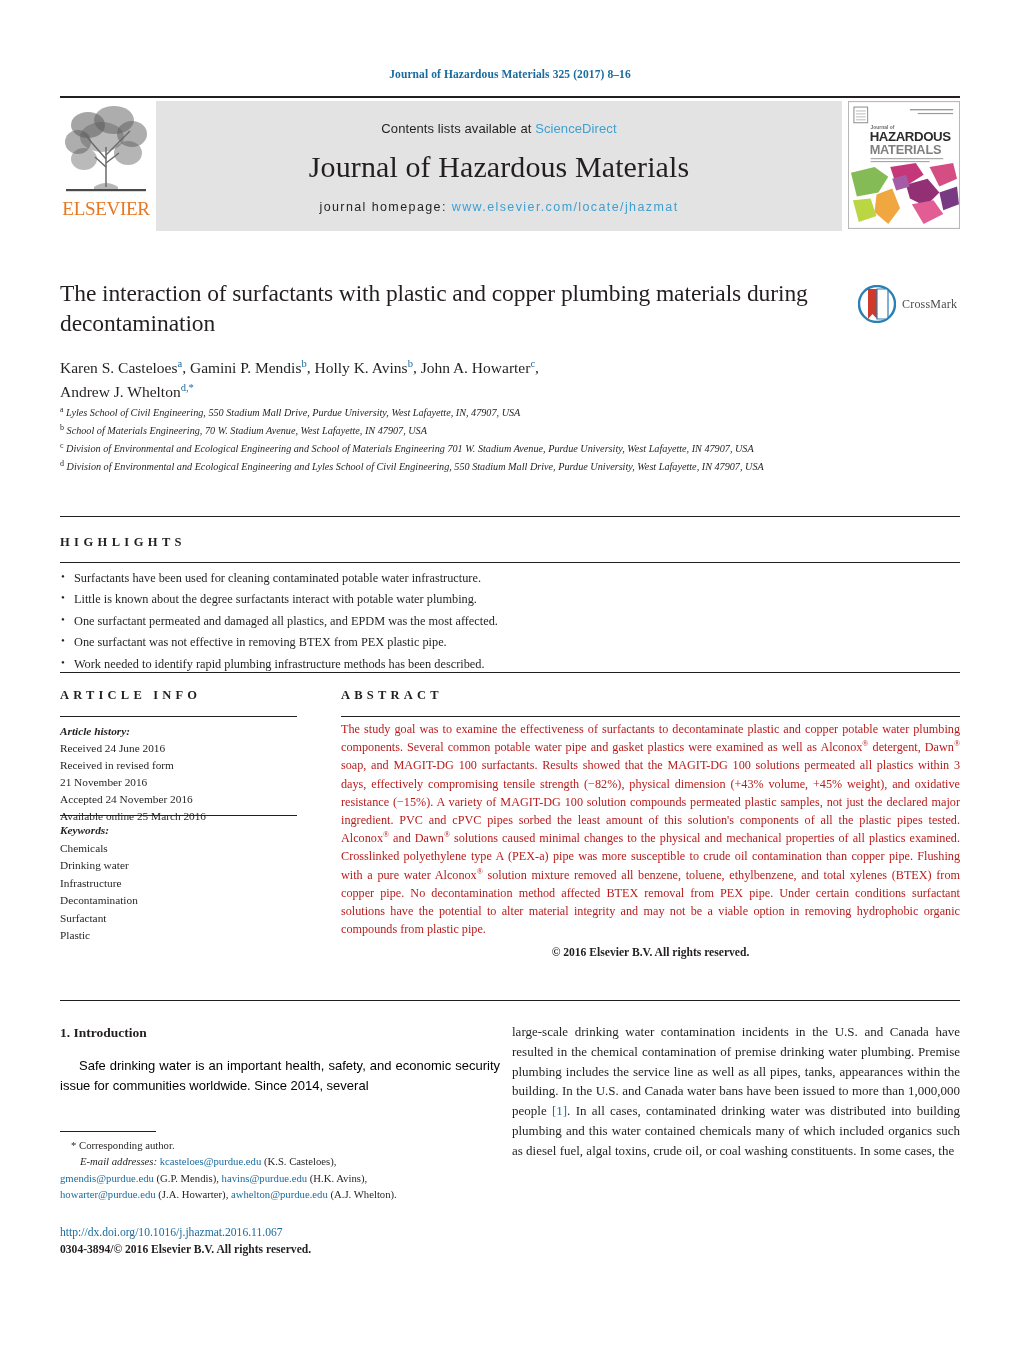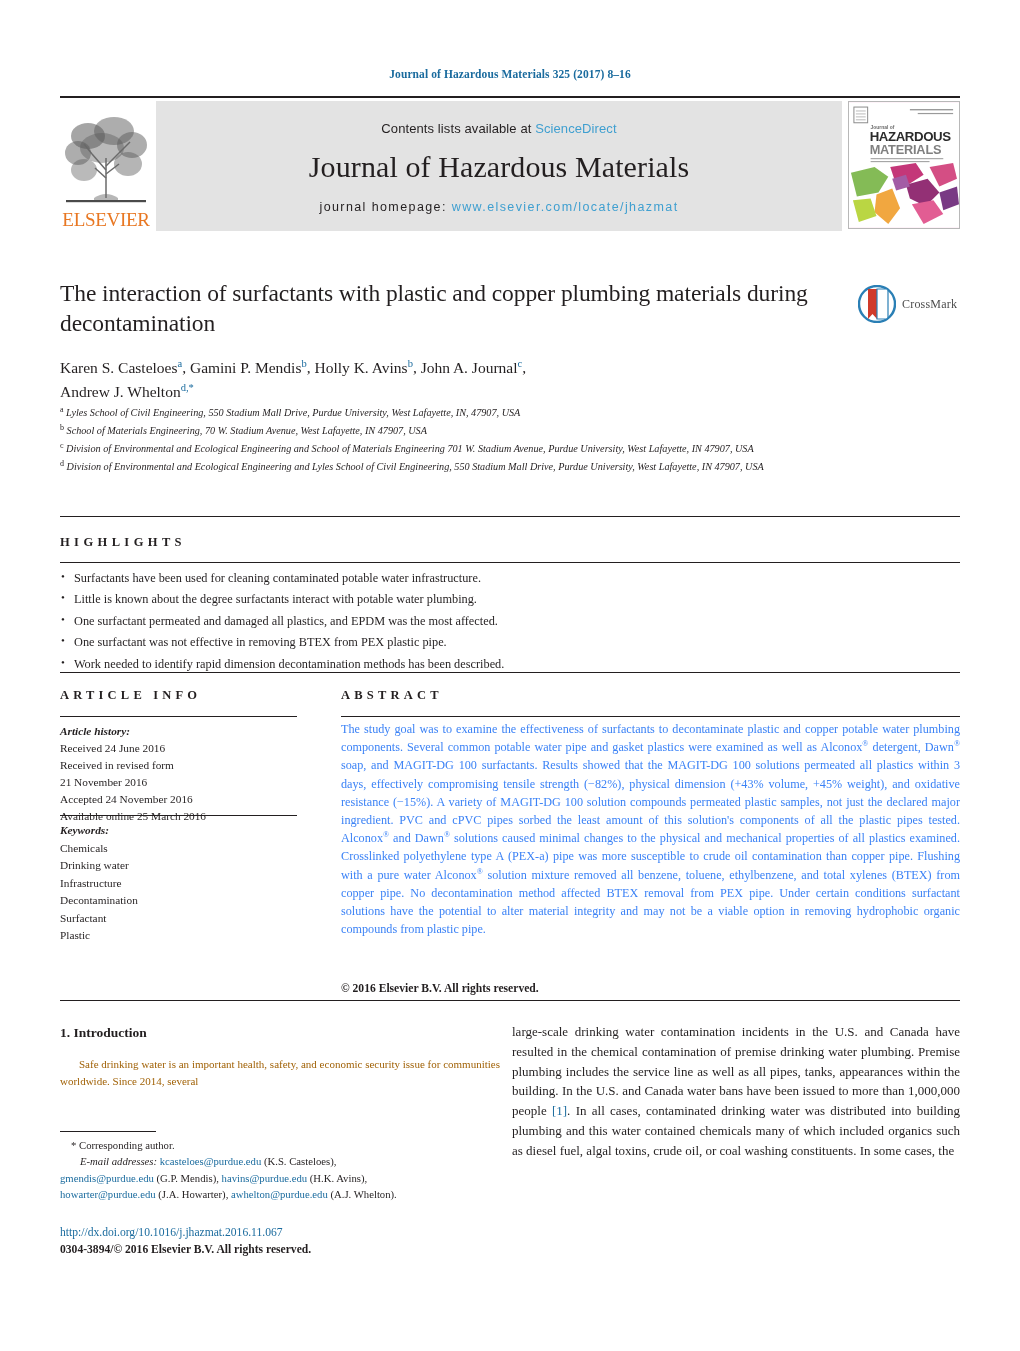--- a/index.html
+++ b/index.html
@@ -26,21 +26,21 @@
     letter-spacing: .1px;
   }
 
   
   .masthead { position: absolute; left: 60px; top: 96px; width: 900px; }
   .mh-rule-top { border-top: 2px solid #231f20; width: 900px; height: 0; }
   .mh-body { display: flex; align-items: stretch; height: 130px; margin-top: 3px; }
 
   .elsevier-logo {
     width: 92px; flex: 0 0 92px;
-    display: flex; flex-direction: column; align-items: center; justify-content: flex-end;
+    display: flex; flex-direction: column; align-items: center; 
     padding-bottom: 2px;
   }
   .tree-wrap { width: 88px; height: 97px; position: relative; }
   .elsevier-word {
     font-family: "Liberation Serif", serif;
     color: #e87722; font-size: 19px; letter-spacing: -0.3px;
     line-height: 1; font-weight: normal; margin-top: 1px;
   }
 
   .mh-center {
@@ -148,40 +148,40 @@
   .kw { position: absolute; left: 60px; top: 822px; width: 250px; }
   .kw-label {
     font-family: "Liberation Serif", serif; font-style: italic; font-weight: bold;
     font-size: 11.3px; color: #231f20; line-height: 1.55;
   }
   .kw-item { font-family: "Liberation Serif", serif; font-size: 11.3px; color: #231f20; line-height: 1.55; }
 
   .abstract {
     position: absolute; left: 341px; top: 720px; width: 619px;
     font-family: "Liberation Serif", serif;
-    font-size: 12.2px; line-height: 1.49; color: #3b82f6;
+    font-size: 12.2px; line-height: 1.49; color: #b91c1c;
     text-align: justify; text-justify: inter-word;
   }
   .abstract sup { font-size: 8px; vertical-align: super; }
   .copyright {
     position: absolute; left: 341px; top: 946px; width: 619px;
-    text-align: left;
+    text-align: center;
     font-family: "Liberation Serif", serif; font-weight: bold;
-    font-size: 11.6px; color: #231f20; margin-top: 36px;
+    font-size: 11.6px; color: #231f20;
   }
 
   
   .sec-head {
     position: absolute; left: 60px; top: 1025px;
     font-family: "Liberation Serif", serif; font-weight: bold; font-size: 13.5px; color: #231f20;
   }
   .col-left {
     position: absolute; left: 60px; top: 1056px; width: 440px;
-    font-family: Liberation Serif, serif; font-size: 11px; line-height: 1.52;
-    color: #a16207; text-align: justify;
+    font-family: Liberation Sans, sans-serif; font-size: 13px; line-height: 1.52;
+    color: #000000; text-align: justify;
   }
   .col-left p { margin: 0; text-indent: 19px; }
   .col-right {
     position: absolute; left: 512px; top: 1022px; width: 448px;
     font-family: "Liberation Serif", serif; font-size: 13px; line-height: 1.52;
     color: #231f20; text-align: justify;
   }
   .col-right p { margin: 0; }
   .ref-link { color: #1a6b9e; }
 
@@ -288,21 +288,21 @@
 
     </div>
   </div>
 
   <div class="title-block">
     <h1 class="art-title">The interaction of surfactants with plastic and copper plumbing materials during decontamination</h1>
     <div class="authors">
       <span><span>Karen S. Casteloes</span><sup>a</sup></span><span>,</span>
       <span><span>Gamini P. Mendis</span><sup>b</sup></span><span>,</span>
       <span><span>Holly K. Avins</span><sup>b</sup></span><span>,</span>
-      <span><span>John A. Journal</span><sup>c</sup></span><span>,</span><br>
+      <span><span>John A. Howarter</span><sup>c</sup></span><span>,</span><br>
       <span><span>Andrew J. Whelton</span><sup class="corr">d,*</sup></span>
     </div>
   </div>
 
   <div class="crossmark">
     <div class="cm-badge">
       <svg viewBox="0 0 38 38" width="38" height="38" aria-hidden="true">
         <circle cx="19" cy="19" r="18" fill="#ffffff" stroke="#2a7fb5" stroke-width="2.4"></circle>
         <path d="M10 4 h9 v30 l-4.5 -5 l-4.5 5 Z" fill="#d03a2a"></path>
         <path d="M19 4 h9 a2 2 0 0 1 2 2 v26 a2 2 0 0 1 -2 2 h-9 Z" fill="#ffffff" stroke="#2a7fb5" stroke-width="1.2"></path>
@@ -320,21 +320,21 @@
 
   <div class="rule-full" style="top:516px;"></div>
 
   <div class="hl-head">HIGHLIGHTS</div>
   <div class="rule-full" style="top:562px;"></div>
   <ul class="hl-list">
     <li>Surfactants have been used for cleaning contaminated potable water infrastructure.</li>
     <li>Little is known about the degree surfactants interact with potable water plumbing.</li>
     <li>One surfactant permeated and damaged all plastics, and EPDM was the most affected.</li>
     <li>One surfactant was not effective in removing BTEX from PEX plastic pipe.</li>
-    <li>Work needed to identify rapid dimension decontamination methods has been described.</li>
+    <li>Work needed to identify rapid plumbing infrastructure methods has been described.</li>
   </ul>
 
   <div class="rule-full" style="top:672px;"></div>
 
   <div class="ai-head">ARTICLE INFO</div>
   <div class="ab-head">ABSTRACT</div>
   <div class="rule-left"></div>
   <div class="rule-right"></div>
 
   <div class="hist">

